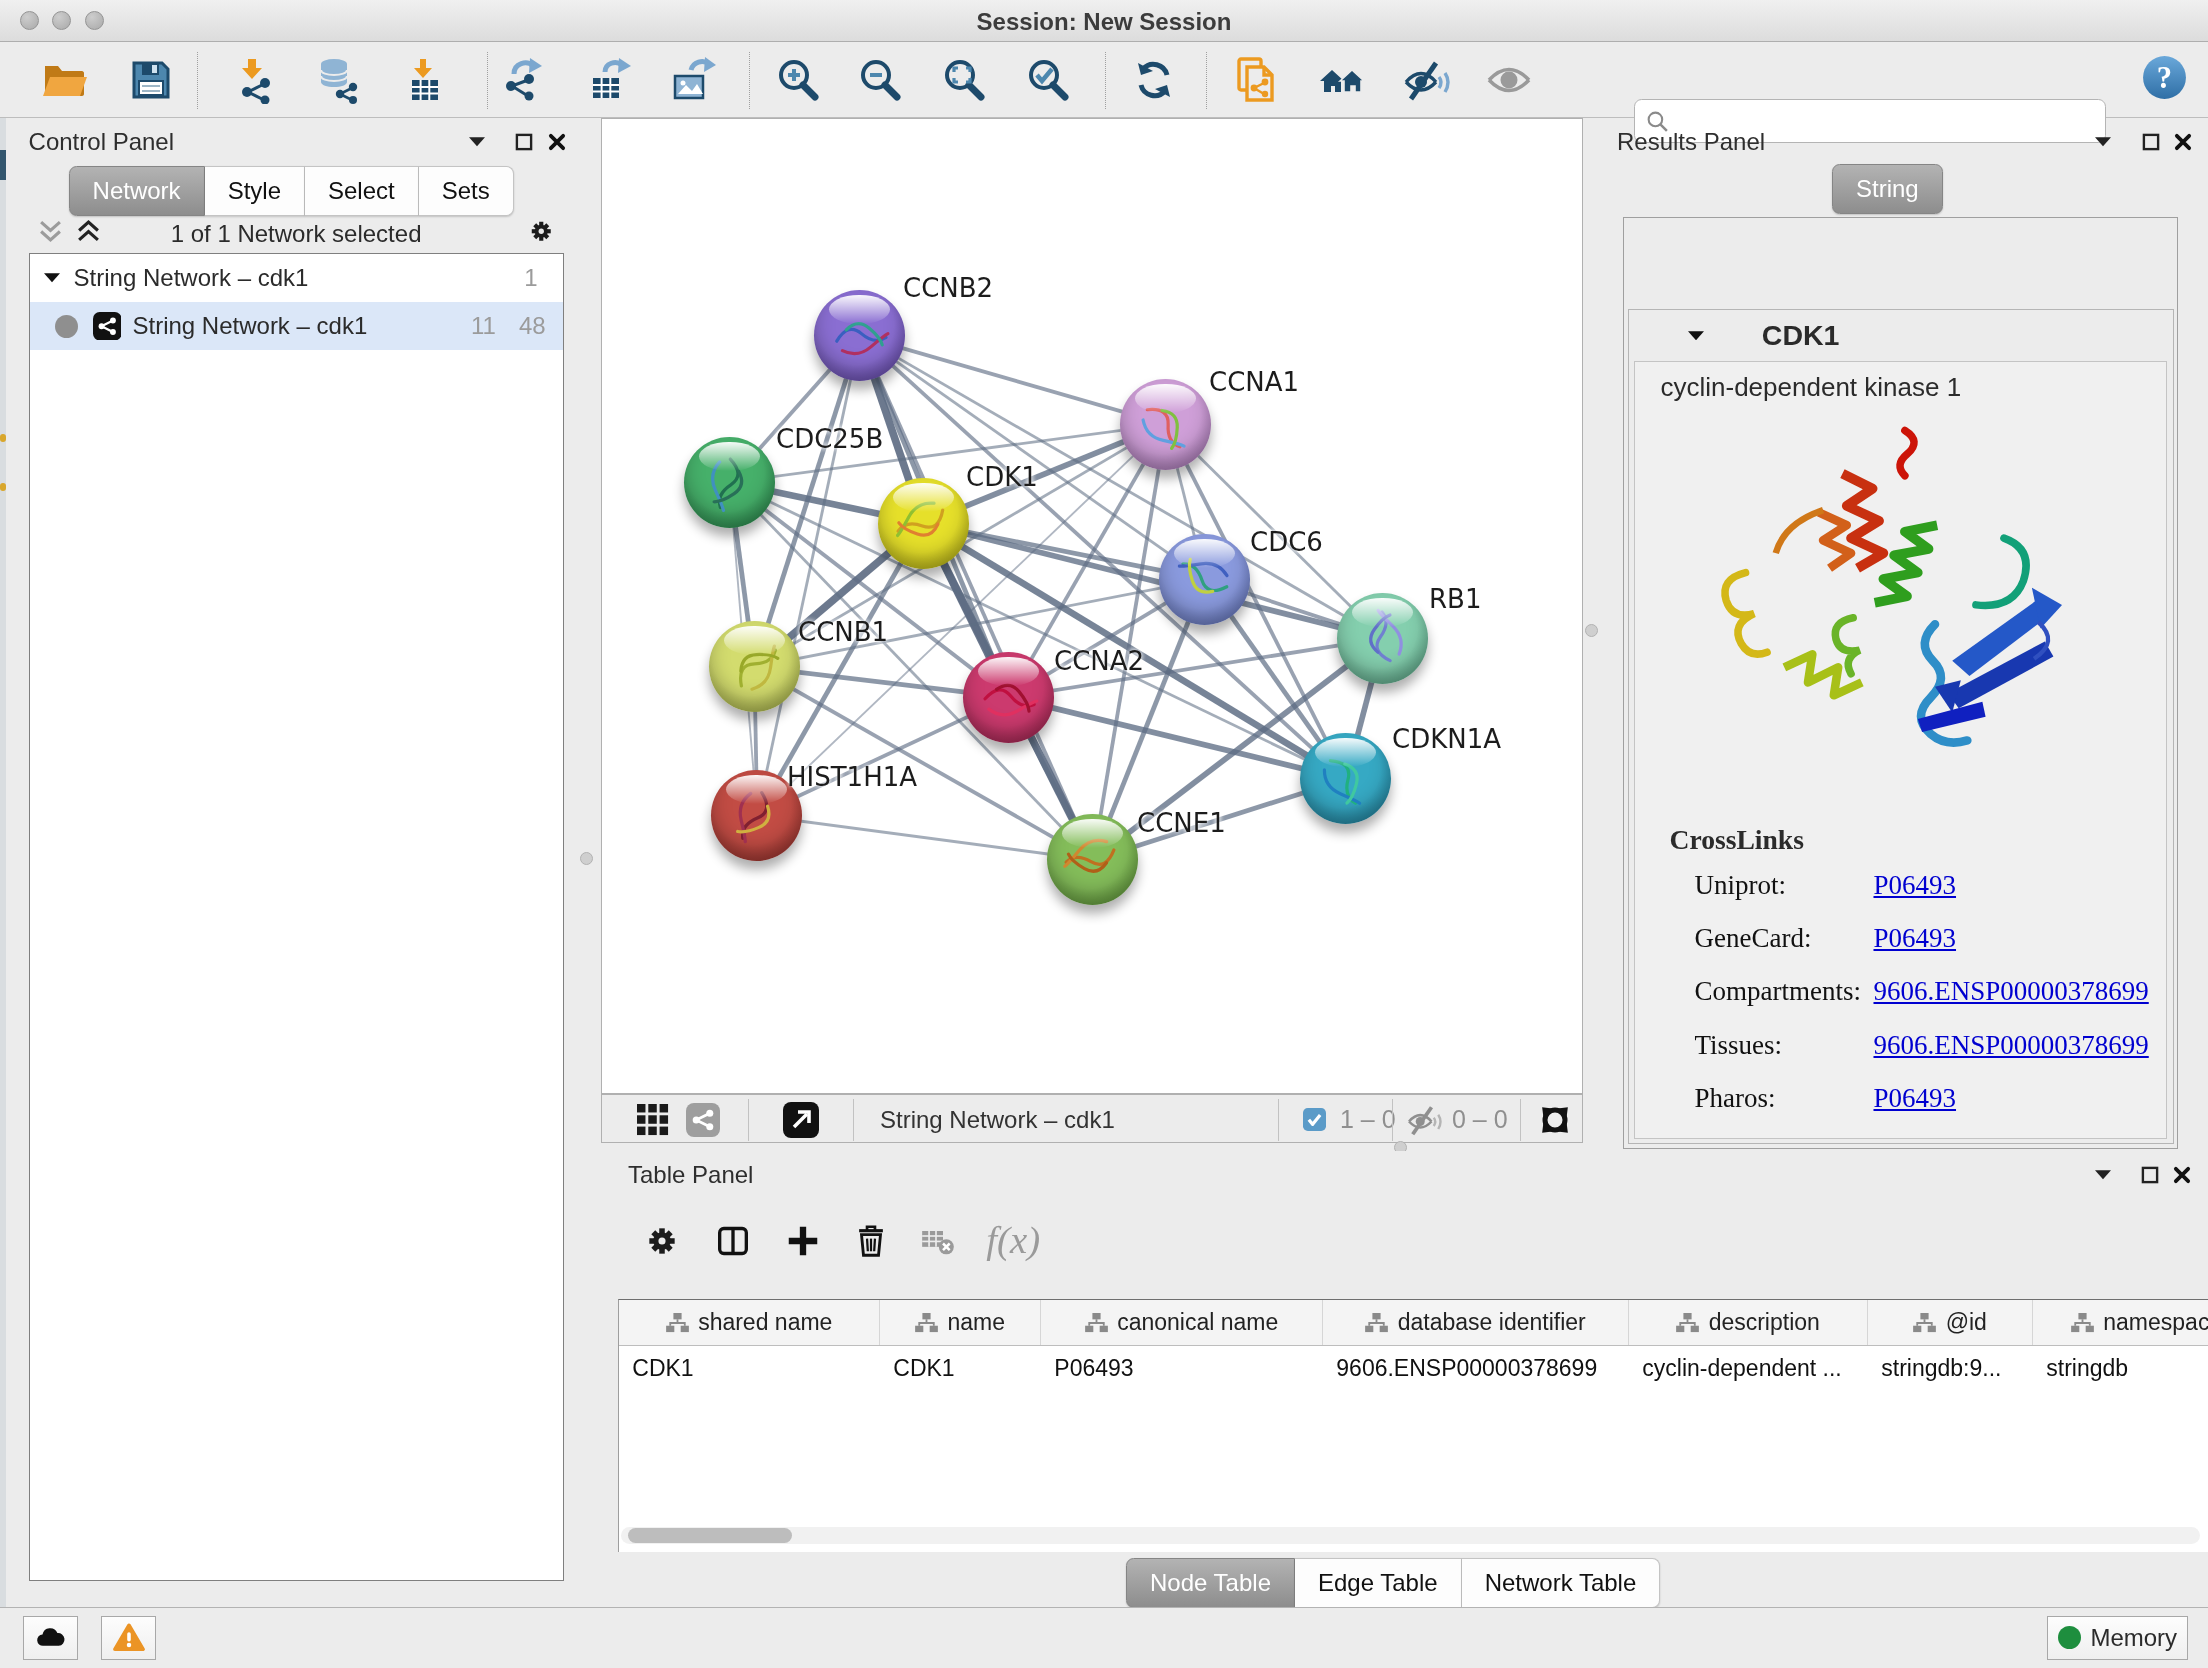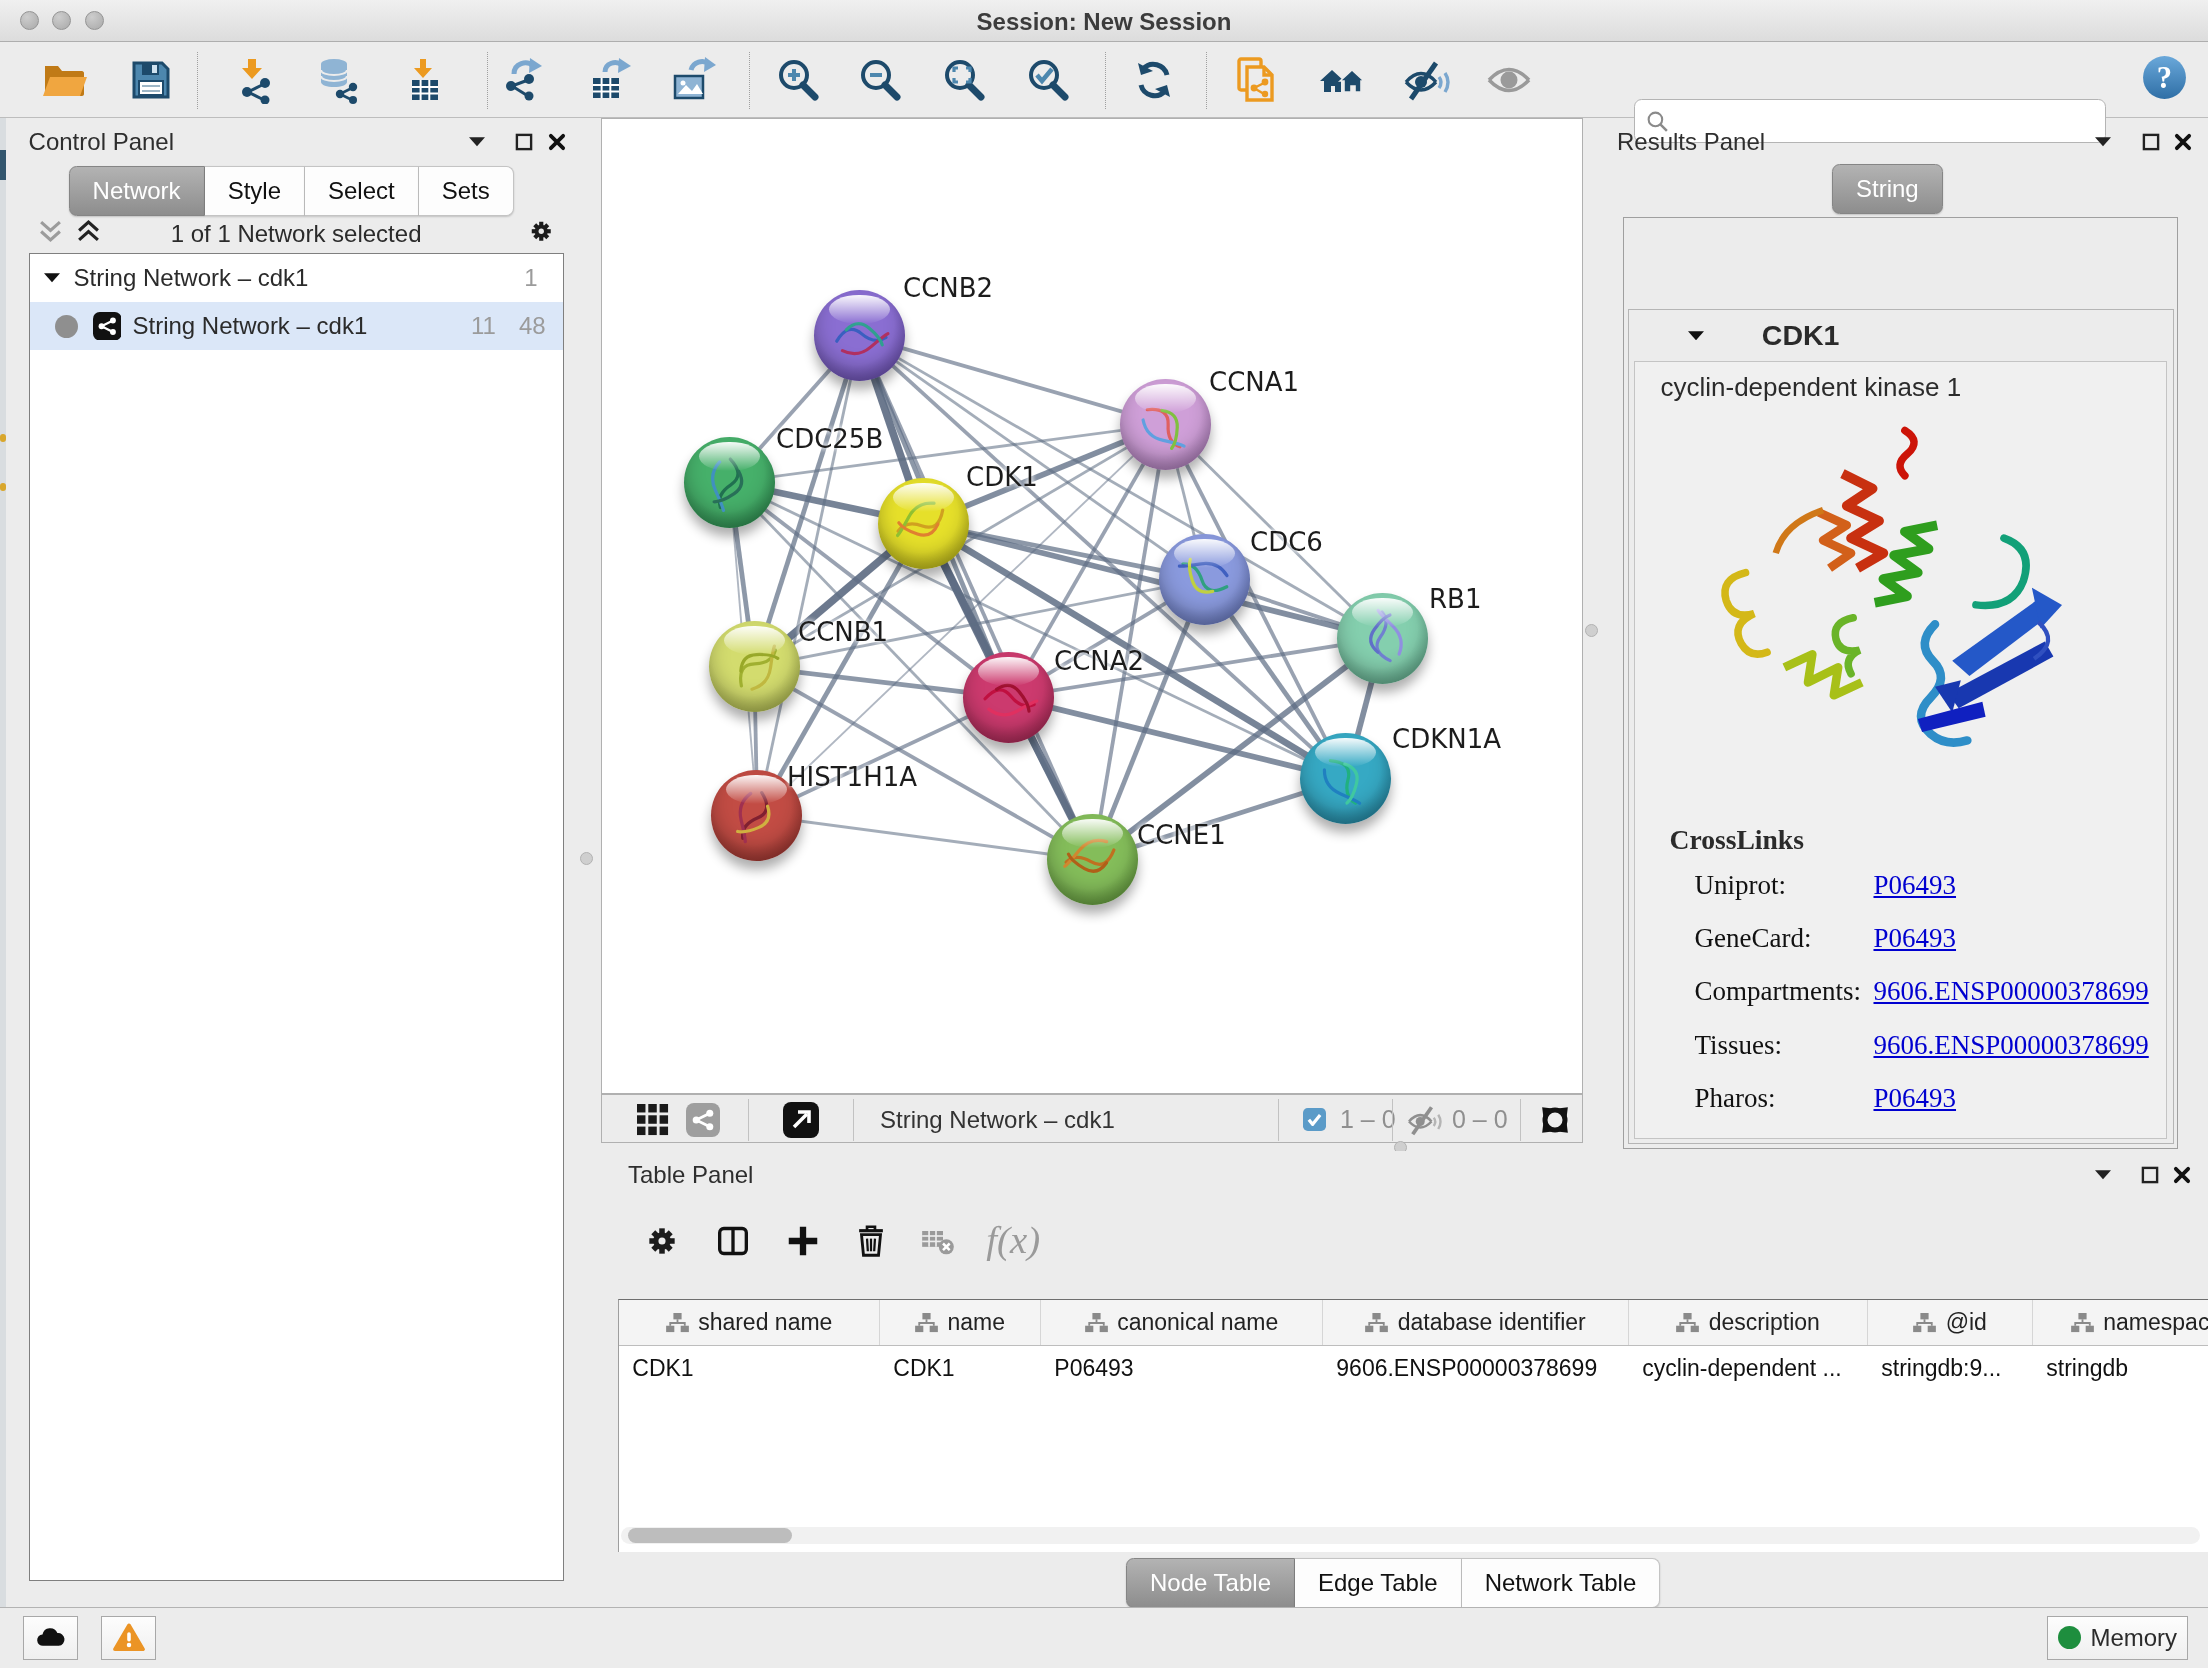--- a/index.html
+++ b/index.html
@@ -518,21 +518,21 @@
           </svg>
         </div>
         <div class="nlabel" style="left: 185px; top: 643px;">HIST1H1A</div>
         <div class="node" style="left: 445px; top: 695px; width: 91px; height: 91px; background: radial-gradient(circle at 46% 40%, rgb(132, 189, 90) 18%, rgb(132, 189, 90) 52%, rgb(83, 140, 46) 100%);">
           <svg viewBox="0 0 96 96" width="91" height="91" style="position: absolute; left: 0px; top: 0px; transform: rotate(170deg);">
             <path d="M24 54 Q36 34 50 46 T76 50" fill="none" stroke="#c07020" stroke-width="3.4" stroke-linecap="round"></path>
             <path d="M30 64 Q46 72 60 60 T78 46" fill="none" stroke="#d08830" stroke-width="3.4" stroke-linecap="round"></path>
             <path d="M34 42 Q46 30 58 40 T72 58" fill="none" stroke="#b06018" stroke-width="3.4" stroke-linecap="round"></path>
           </svg>
         </div>
-        <div class="nlabel" style="left: 535px; top: 689px; margin-top: 12px;">CCNE1</div>
+        <div class="nlabel" style="left: 535px; top: 689px;">CCNE1</div>
       </div>
   </div>
 
   <div class="navbar">
     <div class="nv" style="left:32px;width:38px">
       <svg viewBox="0 0 34 34" width="32" height="32">
         <g fill="#1a1a1a">
             <rect x="0" y="0" width="9" height="9"></rect>
             <rect x="12" y="0" width="9" height="9"></rect>
             <rect x="24" y="0" width="9" height="9"></rect>

